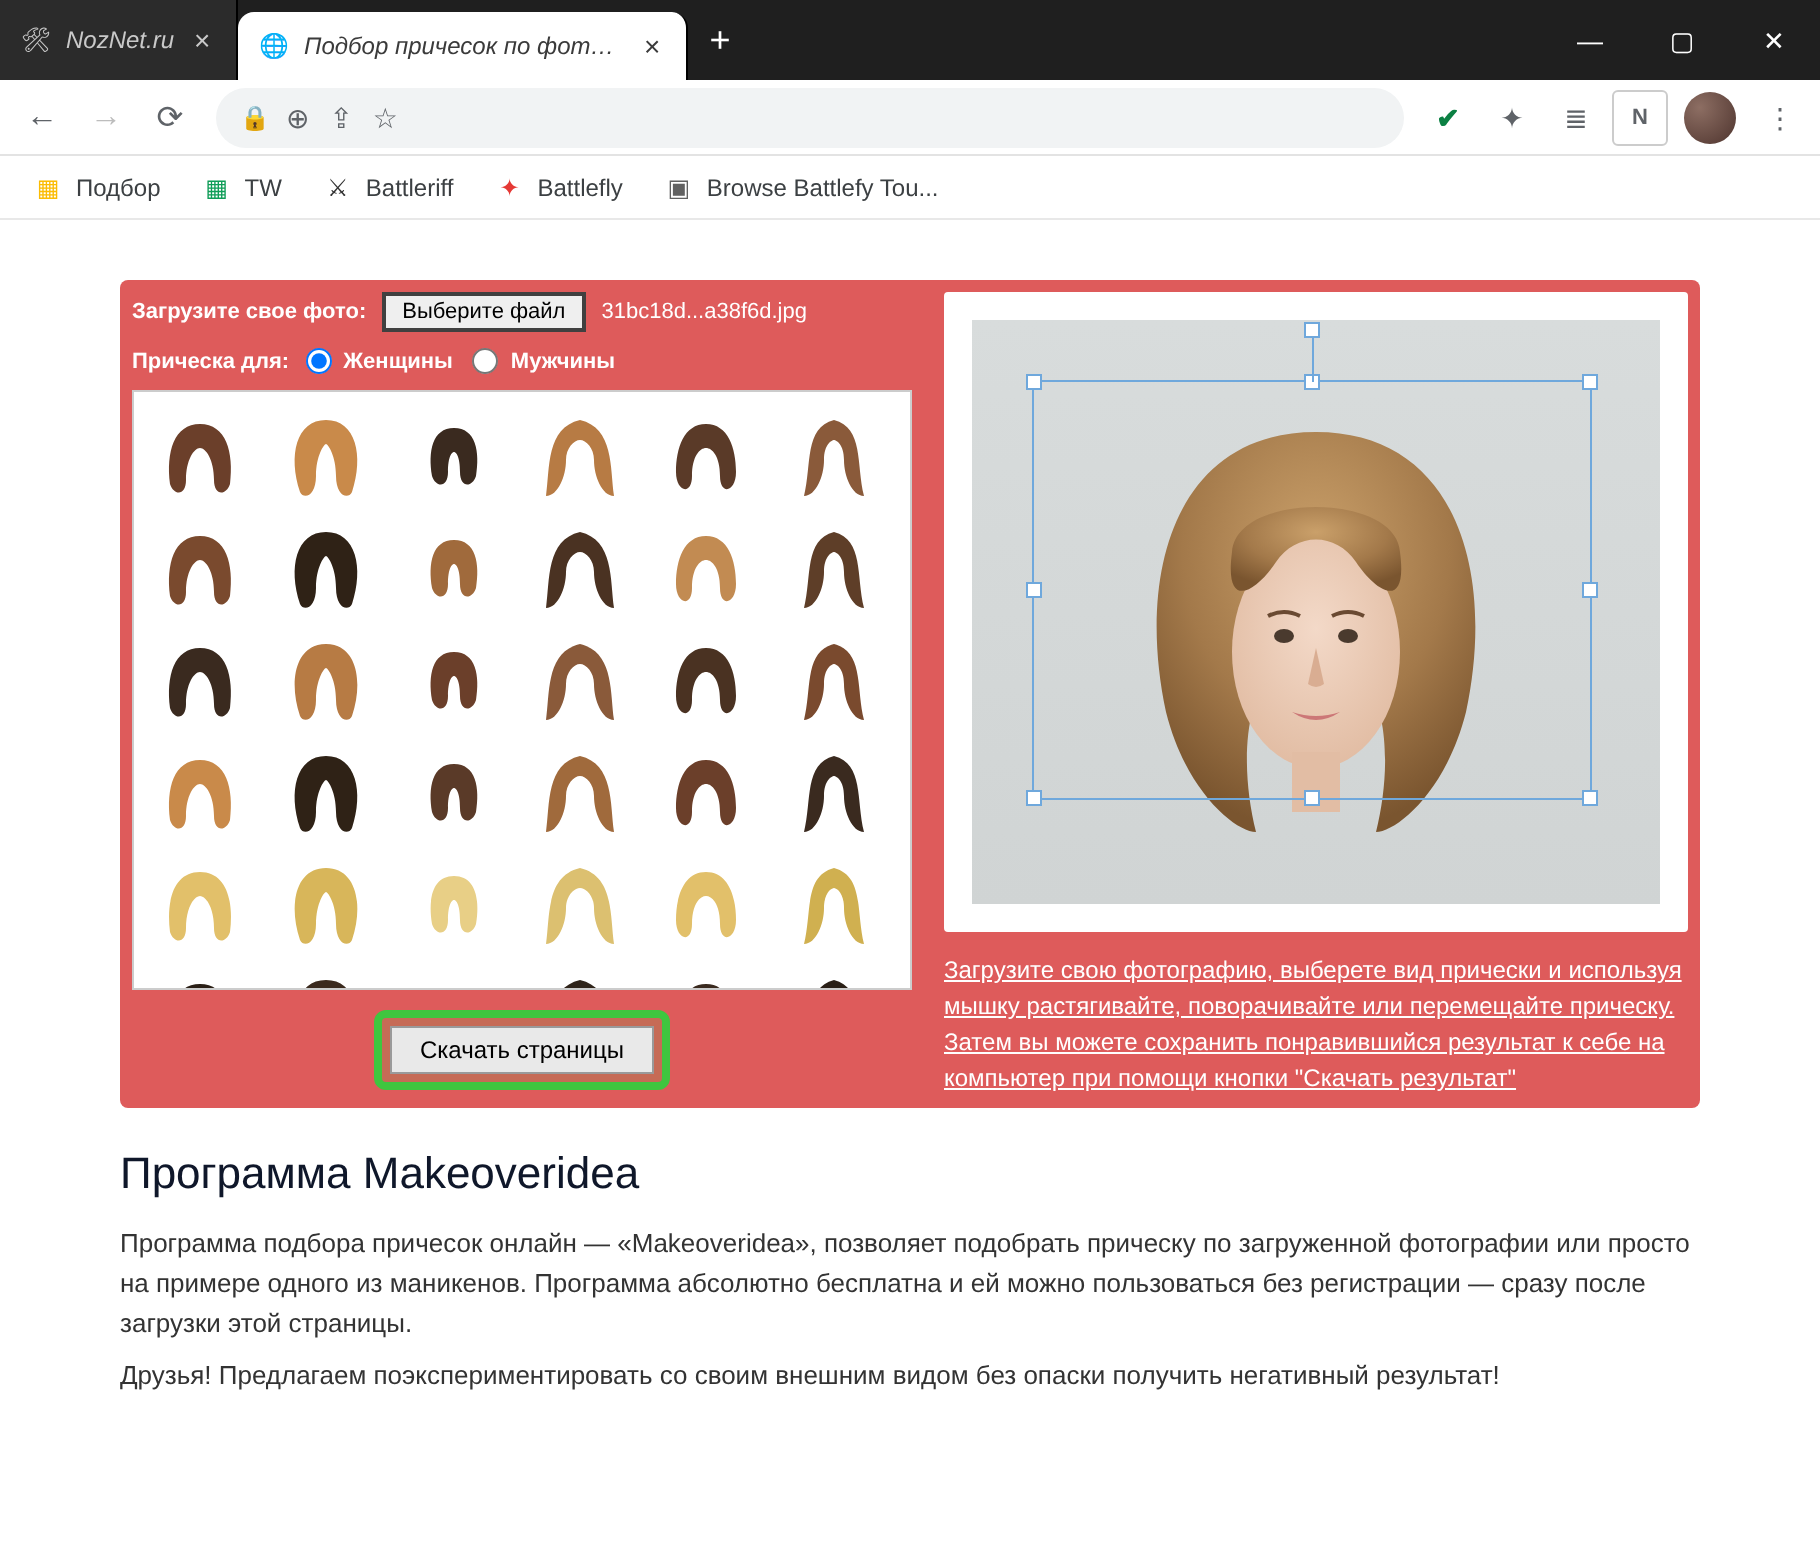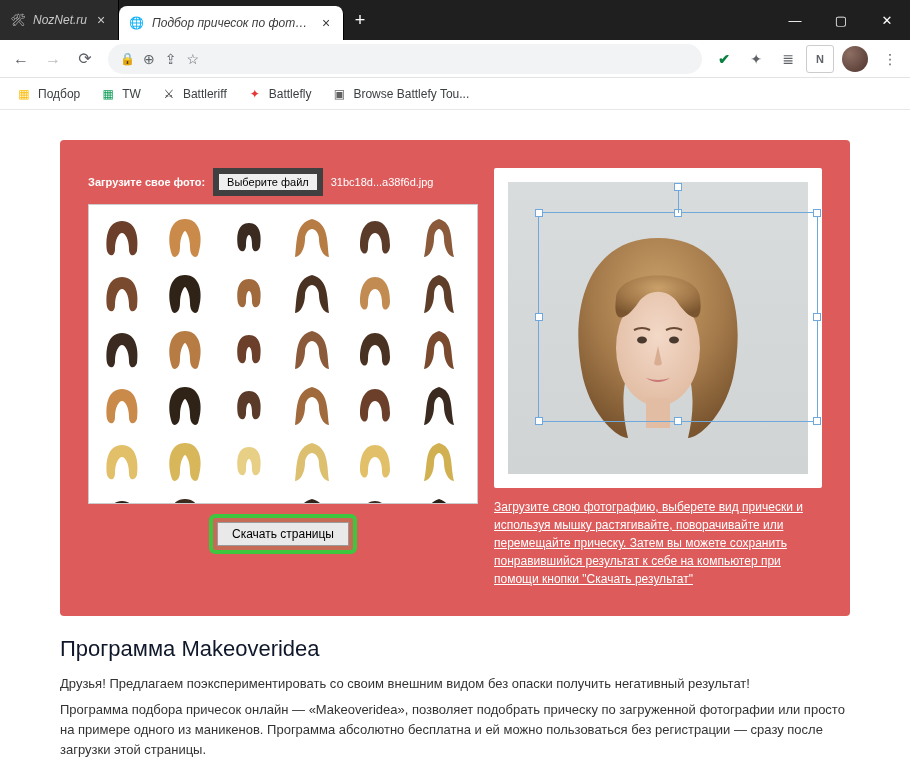--- a/index.html
+++ b/index.html
@@ -32,26 +32,26 @@
 
 .bookmarks { background: #fff; height: 32px; display: flex; align-items: center; padding: 0 8px; gap: 4px; border-bottom: 1px solid #e8e8e8; font-size: 12px; }
 .bm { display: flex; align-items: center; gap: 6px; padding: 4px 8px; border-radius: 4px; cursor: pointer; color: #3c4043; }
 .bm .bmicon { width: 16px; height: 16px; display: inline-flex; align-items: center; justify-content: center; font-size: 12px; }
 
 .page { position: absolute; top: 110px; left: 0; right: 0; bottom: 0; overflow-y: auto; }
 .page::-webkit-scrollbar { width: 16px; }
 .page::-webkit-scrollbar-track { background: #f1f1f1; }
 .page::-webkit-scrollbar-thumb { background: #c1c1c1; }
 
-.redpanel { background: #de5b5b; margin: 30px 60px 20px 60px; border-radius: 4px; padding: 28px; color: #fff; display: flex; gap: 16px; font-size: 12px; }
+.redpanel { background: #de5b5b; margin: 30px 60px 20px 60px; border-radius: 4px; padding: 6px; color: #fff; display: flex; gap: 16px; font-size: 12px; }
 .leftcol { flex: 0 0 390px; }
 .rightcol { flex: 1; text-decoration: underline; }
 
 .uploadrow { display: flex; align-items: center; gap: 8px; margin-bottom: 8px; font-weight: bold; font-size: 11px; }
-.filebtn { background: #efefef; color: #000; border: 6px solid #404040; padding: 2px 8px; font-size: 11px; cursor: pointer; }
+.filebtn { background: #efefef; color: #000; border: 2px solid #404040; padding: 2px 8px; font-size: 11px; cursor: pointer; }
 .filename { color: #fff; font-size: 11px; font-weight: normal; text-align: right; }
 
 .genderrow { display: flex; align-items: center; gap: 4px; font-weight: bold; font-size: 11px; margin-bottom: 8px; }
 .genderrow label { font-weight: bold; }
 .genderrow input { margin: 0 2px 0 6px; }
 .genderrow input:first-of-type { margin-left: 4px; }
 
 .hairgrid-wrap { background: #fff; border: 1px solid #ccc; height: 300px; position: relative; overflow: hidden; }
 .hairgrid { padding: 8px; display: grid; grid-template-columns: repeat(6, 1fr); gap: 10px 8px; height: 100%; overflow-y: auto; }
 .hairgrid::-webkit-scrollbar { width: 16px; }
@@ -149,20 +149,27 @@
 
   <div class="redpanel">
     <div class="leftcol">
 
       <div class="uploadrow">
         <span>Загрузите свое фото:</span>
         <button class="filebtn">Выберите файл</button>
         <span class="filename">31bc18d...a38f6d.jpg</span>
       </div>
 
+      <div class="genderrow">
+        <span>Прическа для:</span>
+        <input type="radio" name="g" checked="" style="">
+        <label>Женщины</label>
+        <input type="radio" name="g" style="">
+        <label>Мужчины</label>
+      </div>
 
       <div class="hairgrid-wrap">
         <div class="hairgrid" id="hairgrid">
             <div class="hair"><svg viewBox="0 0 50 46">
                 <path d="M25 8 C12 8 8 22 10 38 C12 44 18 44 18 36 C18 26 22 20 25 20 C28 20 32 26 32 36 C32 44 38 44 40 38 C42 22 38 8 25 8 Z" fill="#6b3f2a"></path>
               </svg></div>
             <div class="hair"><svg viewBox="0 0 50 46">
                 <path d="M25 6 C10 6 6 24 12 42 C14 46 20 44 20 34 C20 24 24 18 25 18 C26 18 30 24 30 34 C30 44 36 46 38 42 C44 24 40 6 25 6 Z" fill="#c98a4a"></path>
               </svg></div>
             <div class="hair"><svg viewBox="0 0 50 46">
@@ -326,17 +333,17 @@
             <div class="handle" style="left:calc(50% - 4px);top:-30px"></div>
           </div>
         </div>
       </div>
       <div class="instructions">Загрузите свою фотографию, выберете вид прически и используя мышку растягивайте, поворачивайте или перемещайте прическу. Затем вы можете сохранить понравившийся результат к себе на компьютер при помощи кнопки "Скачать результат"</div>
     </div>
   </div>
 
   <div class="article">
     <h2>Программа Makeoveridea</h2>
+    <p>Программа подбора причесок онлайн — «Makeoveridea», позволяет подобрать прическу по загруженной фотографии или просто на примере одного из маникенов. Программа абсолютно бесплатна и ей можно пользоваться без регистрации — сразу после загрузки этой страницы.</p>
     <p>Друзья! Предлагаем поэкспериментировать со своим внешним видом без опаски получить негативный результат!</p>
-    <p>Программа подбора причесок онлайн — «Makeoveridea», позволяет подобрать прическу по загруженной фотографии или просто на примере одного из маникенов. Программа абсолютно бесплатна и ей можно пользоваться без регистрации — сразу после загрузки этой страницы.</p>
   </div>
 
 </div>
 
 </body></html>

